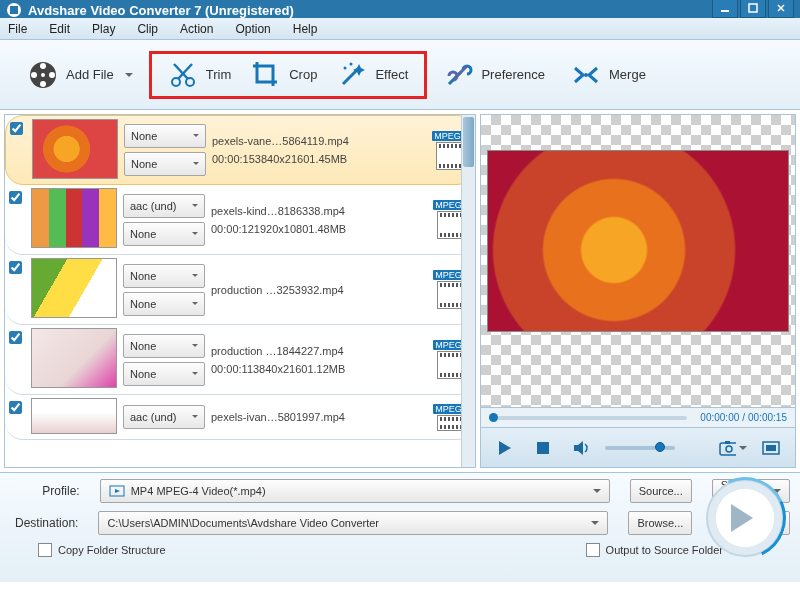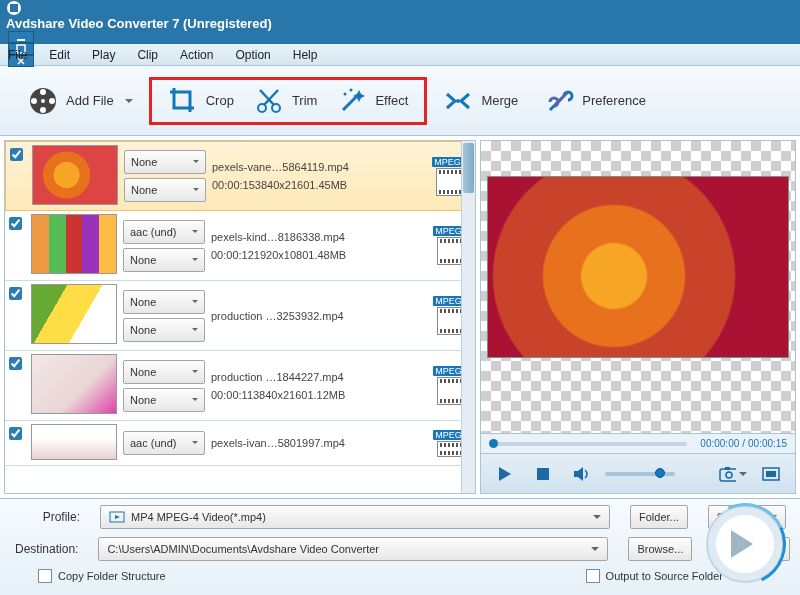--- a/index.html
+++ b/index.html
@@ -1,40 +1,40 @@
 <!DOCTYPE html>
 <html><head>
 <meta charset="utf-8">
 <style>
 * { box-sizing: border-box; margin: 0; padding: 0; font-family: "Segoe UI", Tahoma, sans-serif; }
 body { background: #fff; width: 800px; height: 595px; overflow: hidden; font-size: 12px; color: #333; }
 
 
-.titlebar { height: 44px; background: linear-gradient(to bottom, #2977aa, #2977aa); display: flex; align-items: flex-start; padding: 0 6px; color: #fff; flex-direction: column; }
+.titlebar { height: 18px; background: linear-gradient(to bottom, #2977aa, #2977aa); display: flex; align-items: flex-end; padding: 0 6px; color: #fff; }
 .titlebar .icon { width: 16px; height: 16px; margin-right: 6px; }
 .titlebar .title { flex: 1; font-size: 13px; font-weight: bold; }
 .titlebar .winbtn { width: 26px; height: 20px; background: #2a7db4; border: 1px solid #1b5a82; margin-left: 2px; display: flex; align-items: center; justify-content: center; color: #fff; font-size: 11px; cursor: pointer; }
 
 
 .menubar { height: 22px; background: linear-gradient(to bottom,#e8f2f9,#d5e6f2); border-bottom: 1px solid #a7c4d8; display: flex; align-items: center; padding: 0 8px; gap: 22px; }
 .menubar span { font-size: 12px; color: #222; cursor: pointer; }
 
 
 .toolbar { height: 70px; background: linear-gradient(to bottom,#f6fbff,#e4eff7); border-bottom: 1px solid #a7c4d8; display: flex; align-items: center; padding: 0 18px; gap: 6px; }
 .toolbtn { display: flex; align-items: center; gap: 8px; padding: 4px 10px; cursor: pointer; }
 .toolbtn .ticon { width: 30px; height: 30px; display:flex; align-items:center; justify-content:center; }
 .toolbtn .tlabel { font-size: 13px; color: #333; }
 .dropdown-caret { display:inline-block; margin-left:3px; border:4px solid transparent; border-top-color:#666; transform:translateY(2px); }
 .highlight-box { border: 3px solid #e62324; padding: 2px 6px; display:flex; align-items:center; }
 
 
 .main { display: flex; height: 362px; }
 .filelist { width: 472px; border: 1px solid #a7c4d8; margin: 4px 0 4px 4px; overflow: hidden; position: relative; background:#fff;}
 .filelist-inner { overflow-y:auto; height:100%; }
-.row { display:flex; align-items:stretch; border-bottom:1px solid #cfdbe4; height:70px; padding:3px 4px; gap:6px; }
+.row { display:flex; align-items:stretch; border-bottom:1px solid #cfdbe4; height:70px; padding:3px 4px; gap:6px;border-radius:18px; }
 .row.sel { background: linear-gradient(to bottom,#fff2d6,#fde9b8); border:1px solid #f0c36d; }
 .chk { width:16px; padding-top:3px; }
 .chk input { accent-color:#2a7db4; }
 .thumb { width:86px; height:60px; background:#ddd; border:1px solid #999; }
 .thumb.oranges { background: radial-gradient(circle at 40% 50%, #f7a524 0 22%, #e8711e 23% 40%, #d44 41% 100%); }
 .thumb.smoothies { background: linear-gradient(90deg,#e94 0 20%,#5b5 20% 40%,#c33 40% 60%,#93b 60% 80%,#fb4 80% 100%); }
 .thumb.food { background: linear-gradient(120deg,#6a3 0 30%,#fd4 30% 60%,#fff 60% 100%); }
 .thumb.people { background: linear-gradient(135deg,#f3e8e8,#e9d5d5 60%,#d4a 100%); }
 .thumb.hands { background: linear-gradient(180deg,#fff 0 40%,#e9cfcf 100%); }
 .midcol { display:flex; flex-direction:column; gap:4px; width:82px; justify-content:center;}
@@ -128,65 +128,65 @@
           <circle cx="15" cy="15" r="2" fill="#fff"></circle>
         </svg>
       </span>
     <span class="tlabel">Add File</span>
       <span class="dropdown-caret"></span>
   </div>
   <div class="highlight-box">
     <div class="toolbtn">
       <span class="ticon">
           <svg width="30" height="30">
-            <path d="M6 2 L6 22 L26 22 M2 6 L22 6 L22 26" fill="none" stroke="#1676b7" stroke-width="3"></path>
-          </svg>
-        </span>
-      <span class="tlabel">Crop</span>
-    </div>
-    <div class="toolbtn">
-      <span class="ticon">
-          <svg width="30" height="30">
             <circle cx="8" cy="22" r="4" fill="none" stroke="#1676b7" stroke-width="2"></circle>
             <circle cx="22" cy="22" r="4" fill="none" stroke="#1676b7" stroke-width="2"></circle>
             <line x1="10" y1="19" x2="24" y2="4" stroke="#1676b7" stroke-width="2.5"></line>
             <line x1="20" y1="19" x2="6" y2="4" stroke="#1676b7" stroke-width="2.5"></line>
           </svg>
         </span>
       <span class="tlabel">Trim</span>
+    </div>
+    <div class="toolbtn">
+      <span class="ticon">
+          <svg width="30" height="30">
+            <path d="M6 2 L6 22 L26 22 M2 6 L22 6 L22 26" fill="none" stroke="#1676b7" stroke-width="3"></path>
+          </svg>
+        </span>
+      <span class="tlabel">Crop</span>
     </div>
     <div class="toolbtn">
       <span class="ticon">
           <svg width="30" height="30">
             <line x1="6" y1="24" x2="22" y2="8" stroke="#1676b7" stroke-width="3"></line>
             <path d="M22 4 L24 8 L28 10 L24 12 L22 16 L20 12 L16 10 L20 8 Z" fill="#1676b7"></path>
             <circle cx="8" cy="8" r="1.5" fill="#1676b7"></circle>
             <circle cx="14" cy="4" r="1.5" fill="#1676b7"></circle>
           </svg>
         </span>
       <span class="tlabel">Effect</span>
     </div>
+  </div>
+  <div class="toolbtn">
+    <span class="ticon">
+        <svg width="30" height="30">
+          <path d="M6 24 L18 12 M20 10 A4 4 0 1 1 24 14" fill="none" stroke="#1676b7" stroke-width="3"></path>
+          <path d="M24 6 L12 18 M10 20 A4 4 0 1 0 6 16" fill="none" stroke="#56a" stroke-width="3"></path>
+        </svg>
+      </span>
+    <span class="tlabel">Preference</span>
   </div>
   <div class="toolbtn">
     <span class="ticon">
         <svg width="30" height="30">
           <path d="M4 8 L12 15 L4 22 M26 8 L18 15 L26 22" fill="none" stroke="#1676b7" stroke-width="3"></path>
           <circle cx="15" cy="15" r="2" fill="#1676b7"></circle>
         </svg>
       </span>
     <span class="tlabel">Merge</span>
-  </div>
-  <div class="toolbtn">
-    <span class="ticon">
-        <svg width="30" height="30">
-          <path d="M6 24 L18 12 M20 10 A4 4 0 1 1 24 14" fill="none" stroke="#1676b7" stroke-width="3"></path>
-          <path d="M24 6 L12 18 M10 20 A4 4 0 1 0 6 16" fill="none" stroke="#56a" stroke-width="3"></path>
-        </svg>
-      </span>
-    <span class="tlabel">Preference</span>
   </div>
 </div>
 
 <div class="main">
   <div class="filelist">
     <div class="filelist-inner">
 
       <div class="row sel">
         <div class="chk"><input type="checkbox" checked="" style=""></div>
         <div class="thumb oranges"></div>
@@ -345,21 +345,21 @@
   <div class="brow">
     <div class="blabel">Profile:</div>
     <div class="bcombo">
       <svg width="16" height="14" style="margin-right:6px;">
           <rect x="1" y="2" width="14" height="10" fill="none" stroke="#1676b7"></rect>
           <polygon points="6,5 11,7 6,9" fill="#1676b7"></polygon>
         </svg>
       <span>MP4 MPEG-4 Video(*.mp4)</span>
     </div>
     <div class="smbtn">
-        <span>Folder...</span>
+        <span>Source...</span>
       </div>
     <div class="smbtn">
         <span>Save As...</span>
         <span class="dropdown-caret"></span>
       </div>
   </div>
   <div class="brow">
     <div class="blabel">Destination:</div>
     <div class="bcombo">
         <span>C:\Users\ADMIN\Documents\Avdshare Video Converter</span>

